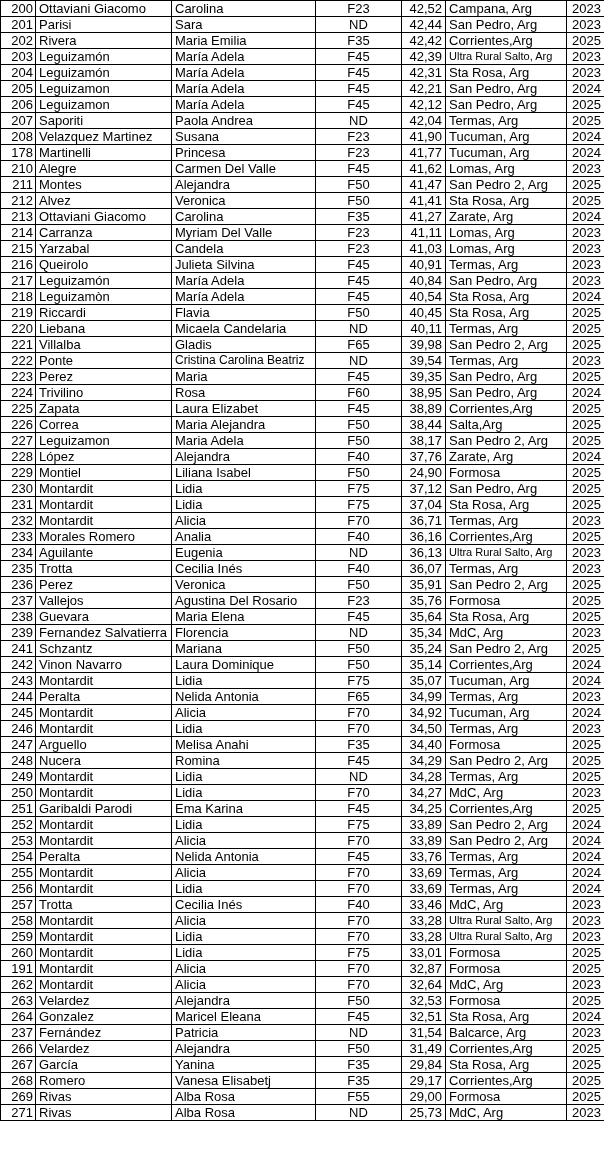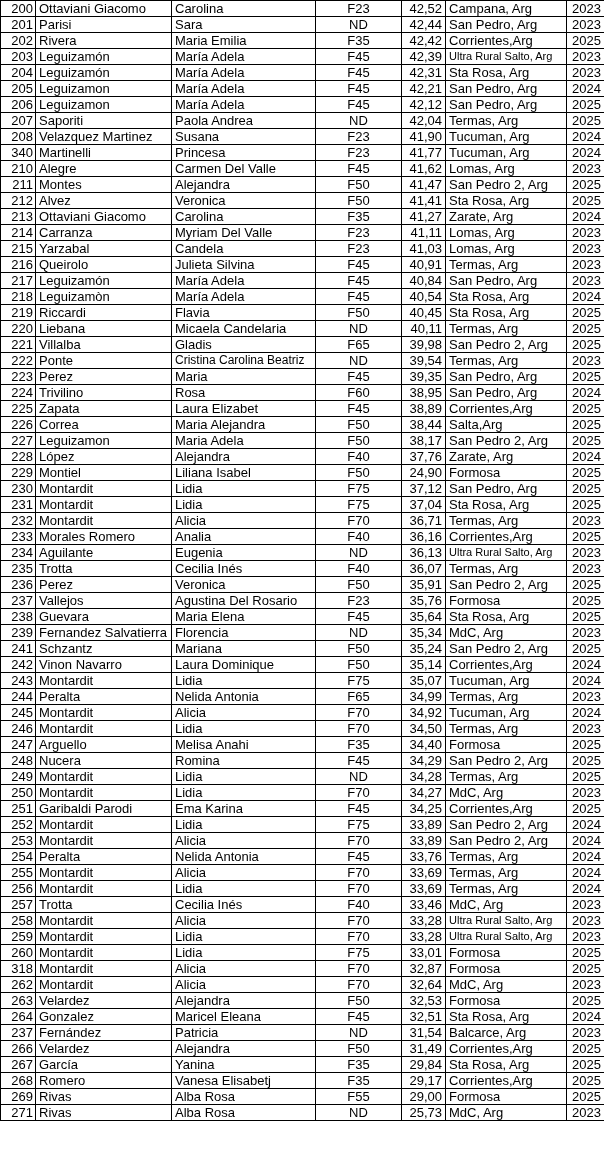--- a/index.html
+++ b/index.html
@@ -122,21 +122,21 @@
         <tr>
           <td class="c0">208</td>
           <td class="c1">Velazquez Martinez</td>
           <td class="c2">Susana</td>
           <td class="c3">F23</td>
           <td class="c4">41,90</td>
           <td class="c5">Tucuman, Arg</td>
           <td class="c6">2024</td>
         </tr>
         <tr>
-          <td class="c0">340</td>
+          <td class="c0">178</td>
           <td class="c1">Martinelli</td>
           <td class="c2">Princesa</td>
           <td class="c3">F23</td>
           <td class="c4">41,77</td>
           <td class="c5">Tucuman, Arg</td>
           <td class="c6">2024</td>
         </tr>
         <tr>
           <td class="c0">210</td>
           <td class="c1">Alegre</td>
@@ -581,21 +581,21 @@
         <tr>
           <td class="c0">260</td>
           <td class="c1">Montardit</td>
           <td class="c2">Lidia</td>
           <td class="c3">F75</td>
           <td class="c4">33,01</td>
           <td class="c5">Formosa</td>
           <td class="c6">2025</td>
         </tr>
         <tr>
-          <td class="c0">318</td>
+          <td class="c0">191</td>
           <td class="c1">Montardit</td>
           <td class="c2">Alicia</td>
           <td class="c3">F70</td>
           <td class="c4">32,87</td>
           <td class="c5">Formosa</td>
           <td class="c6">2025</td>
         </tr>
         <tr>
           <td class="c0">262</td>
           <td class="c1">Montardit</td>

